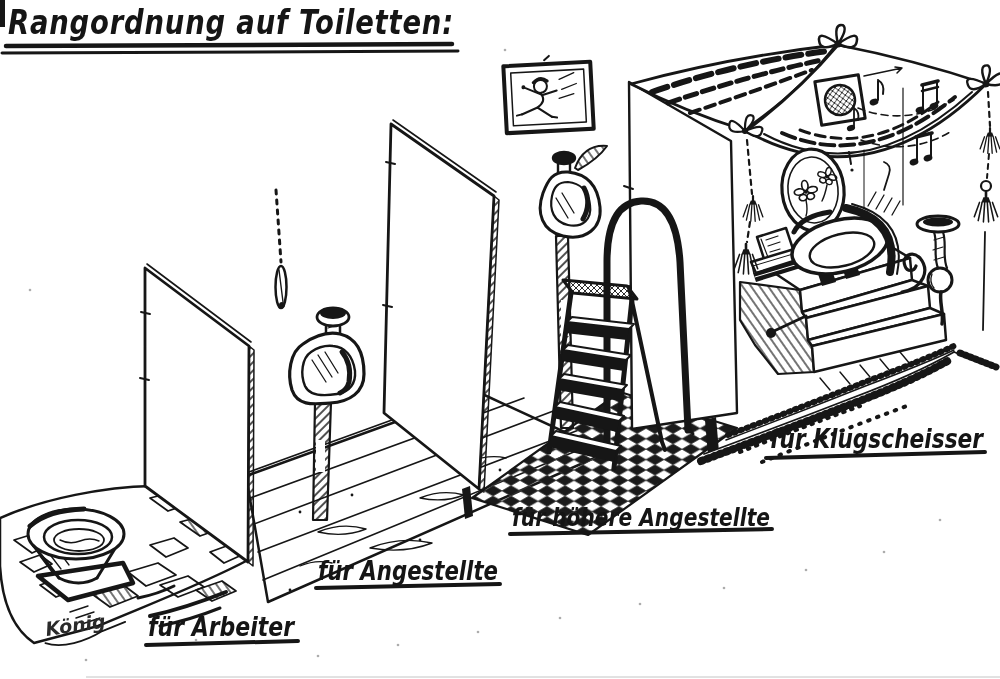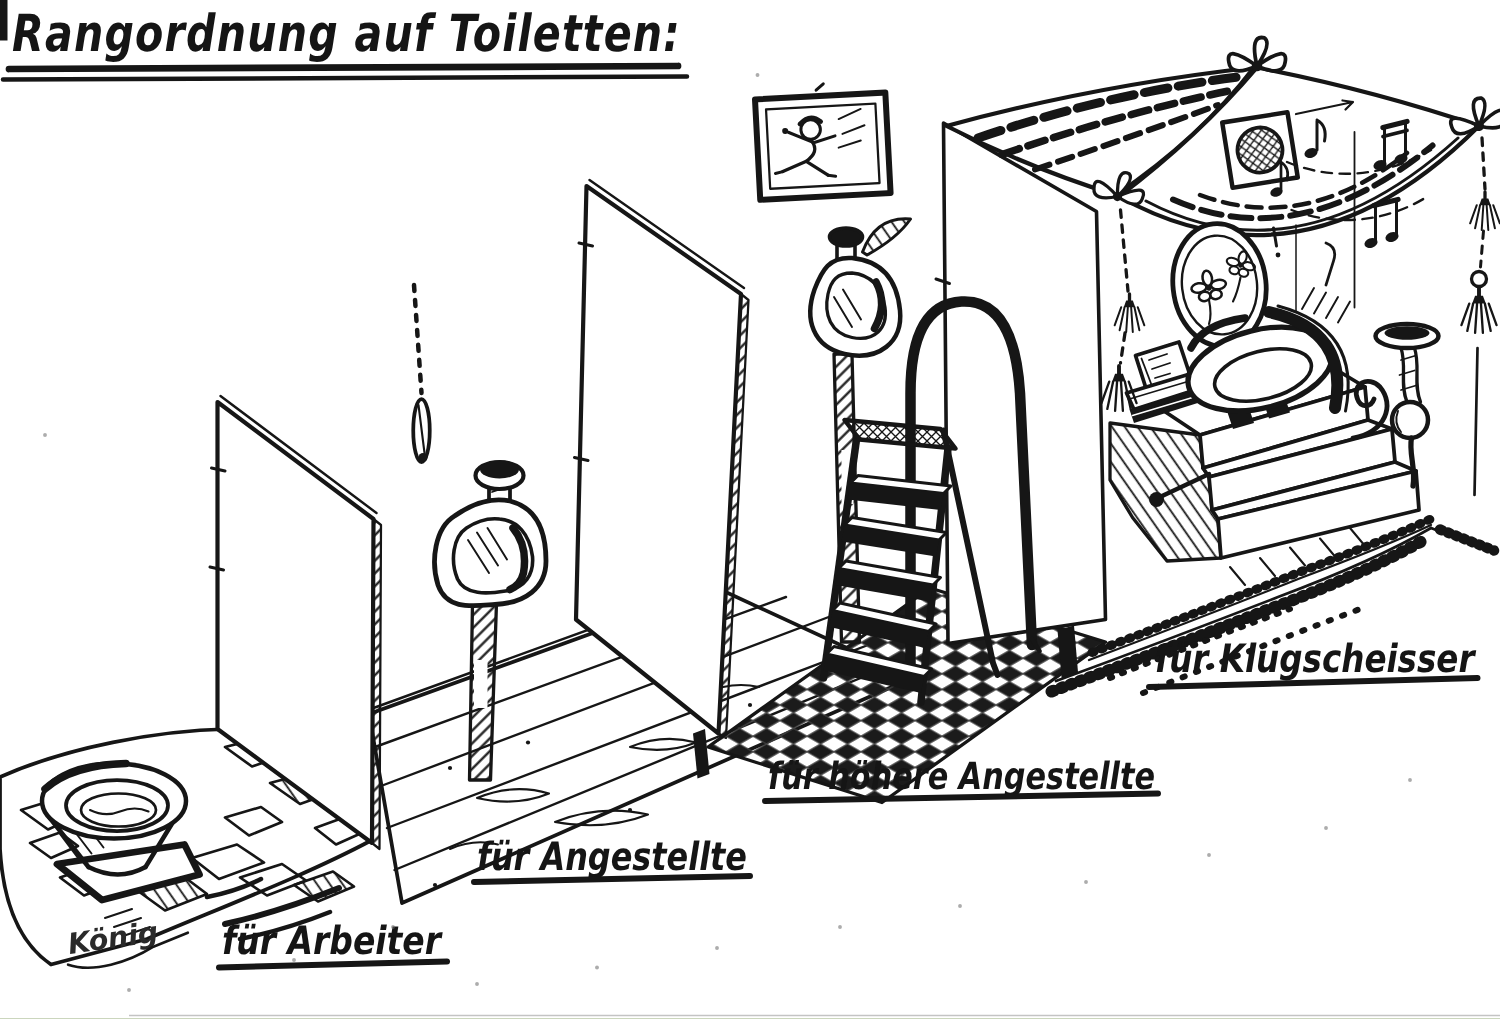--- a/index.html
+++ b/index.html
@@ -1,16 +1,16 @@
 <!DOCTYPE html>
 <html><head>
 <meta charset="utf-8">
 <style>
   html,body{margin:0;padding:0;background:#e8e8e8;}
-  .stage{position:relative;width:1000px;height:679px;margin:0 auto;background:#4d7c0f;overflow:hidden;}
+  .stage{position:relative;width:1000px;height:679px;margin:0 auto;background:#a16207;overflow:hidden;}
   svg{display:block;}
   .hand{font-family:"DejaVu Sans","Liberation Sans",sans-serif;font-style:italic;font-weight:bold;fill:#151515;}
   .title-text{font-size:34px;letter-spacing:1px;}
   .label-text{font-size:26px;}
   .label-text-sm{font-size:25px;}
   .sig-text{font-family:"DejaVu Sans","Liberation Sans",sans-serif;font-style:italic;font-weight:600;font-size:19px;fill:#2a2a2a;}
 </style>
 </head>
 <body>
 

